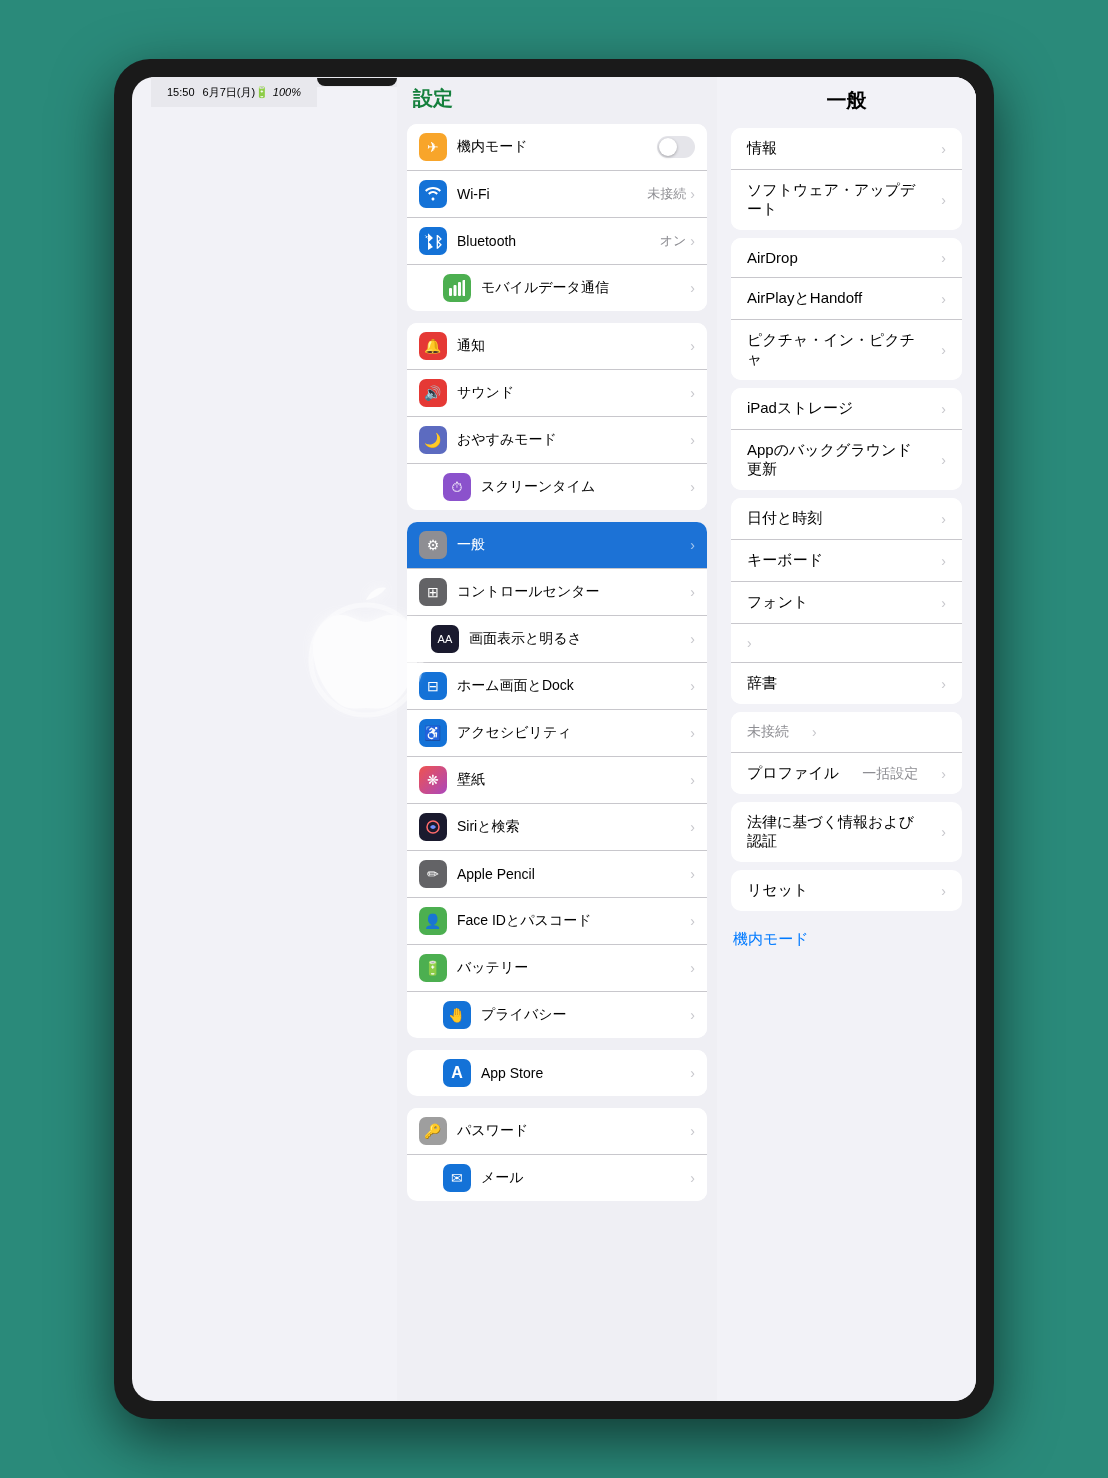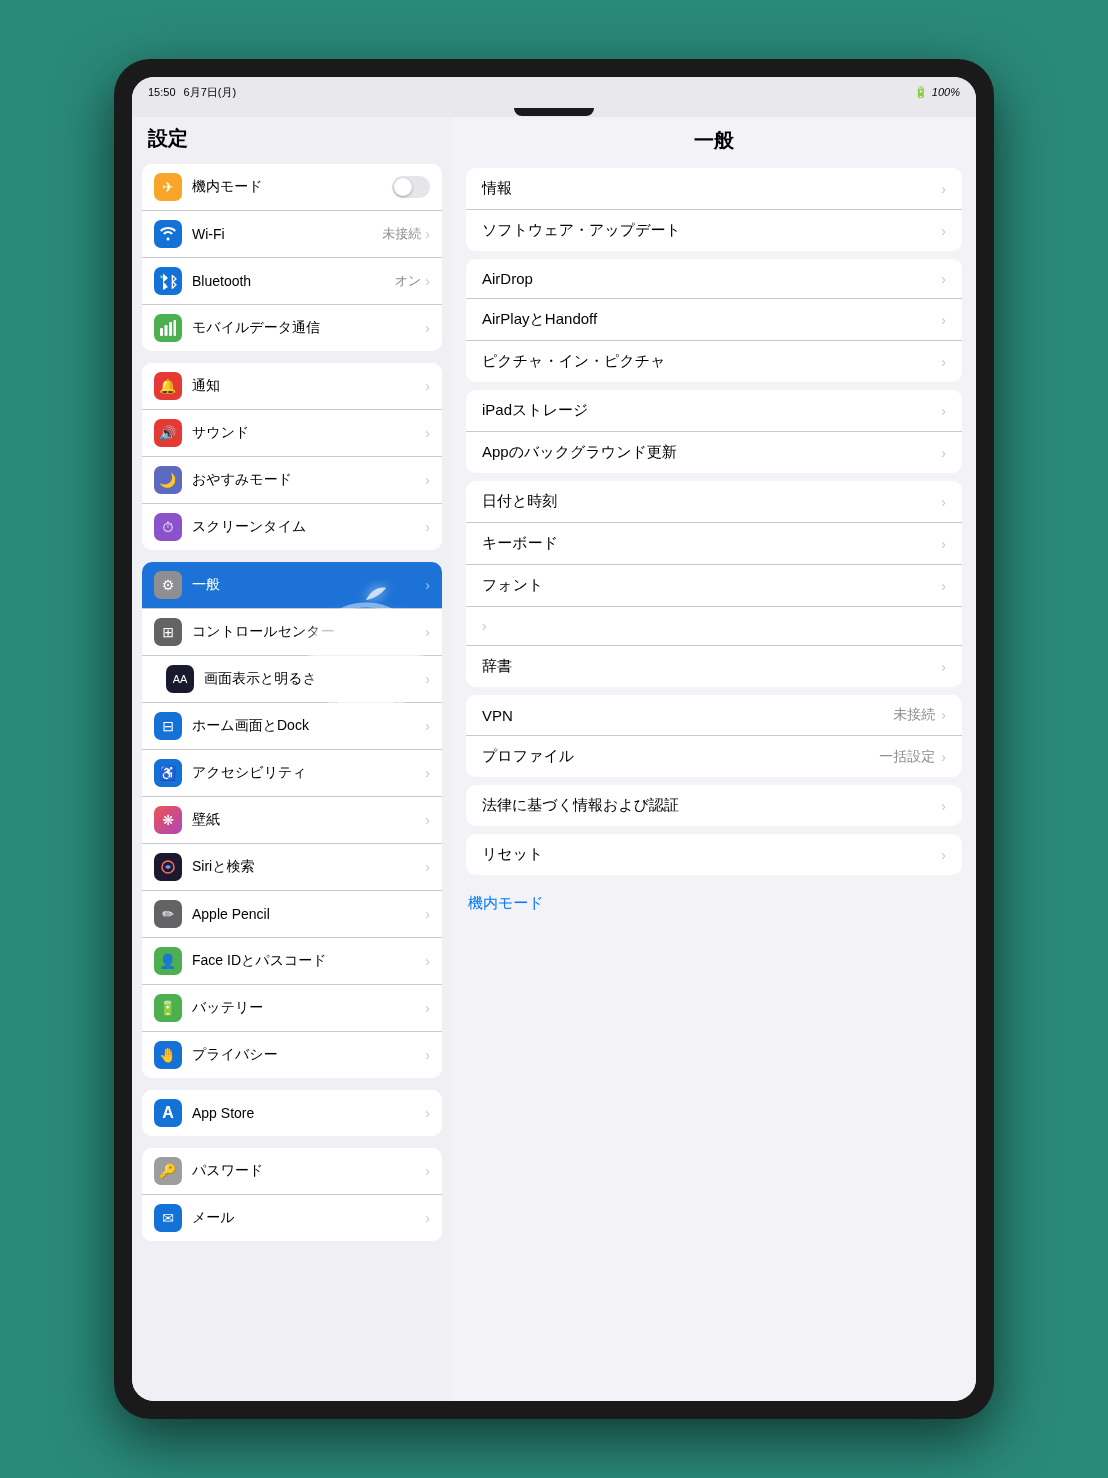--- a/index.html
+++ b/index.html
@@ -24,21 +24,21 @@
     }
 
     .device-screen {
       width: 100%;
       height: 100%;
       background: #f2f2f7;
       border-radius: 22px;
       overflow: hidden;
       position: relative;
       display: flex;
-      flex-direction: column;
+      padding-left: 19px;
     }
 
     
     .status-bar {
       height: 30px;
       background: #e8e8ed;
       display: flex;
       align-items: center;
       justify-content: space-between;
       padding: 0 16px;
@@ -81,41 +81,41 @@
       flex-shrink: 0;
       overflow-y: auto;
       display: flex;
       flex-direction: column;
     }
 
     .sidebar-header {
       padding: 8px 16px 6px;
       font-size: 20px;
       font-weight: 600;
-      color: #000000;
+      color: #15803d;
       background: #efeff4;
     }
 
     .sidebar-section {
       background: #fff;
       margin: 6px 10px;
       border-radius: 10px;
       overflow: hidden;
     }
 
     .sidebar-item {
       display: flex;
       align-items: center;
       padding: 9px 12px;
       border-bottom: 0.5px solid #c8c7cc;
       cursor: pointer;
       position: relative;
       background: #fff;
     }
-    .sidebar-item:last-child { border-bottom: none; }
+    .sidebar-item:last-child { border-bottom: none; margin-left: 24px; }
 
     .sidebar-item.active {
       background: #1c72d6;
     }
     .sidebar-item.active .sidebar-item-label { color: #fff; }
 
     .icon-box {
       width: 28px;
       height: 28px;
       border-radius: 7px;
@@ -163,20 +163,21 @@
       overflow: hidden;
     }
 
     .settings-row {
       display: flex;
       align-items: center;
       padding: 11px 16px;
       border-bottom: 0.5px solid #c8c7cc;
       background: #fff;
       cursor: pointer;
+      gap: 17px;
     }
     .settings-row:last-child { border-bottom: none; justify-content: space-between; }
 
     .settings-row-label {
       font-size: 15px;
       color: #000;
       flex: 1;
     }
 
     .settings-row-value {
@@ -461,21 +462,20 @@
             <span class="chevron">›</span>
           </div>
           <div class="settings-row">
             <span class="settings-row-label">辞書</span>
             <span class="chevron">›</span>
           </div>
         </div>
 
         <div class="settings-section">
           <div class="settings-row">
-            <span class="settings-row-label">VPN</span>
             <span class="settings-row-value">未接続</span>
             <span class="chevron">›</span>
           </div>
           <div class="settings-row">
             <span class="settings-row-label">プロファイル</span>
             <span class="settings-row-value">一括設定</span>
             <span class="chevron">›</span>
           </div>
         </div>
 

